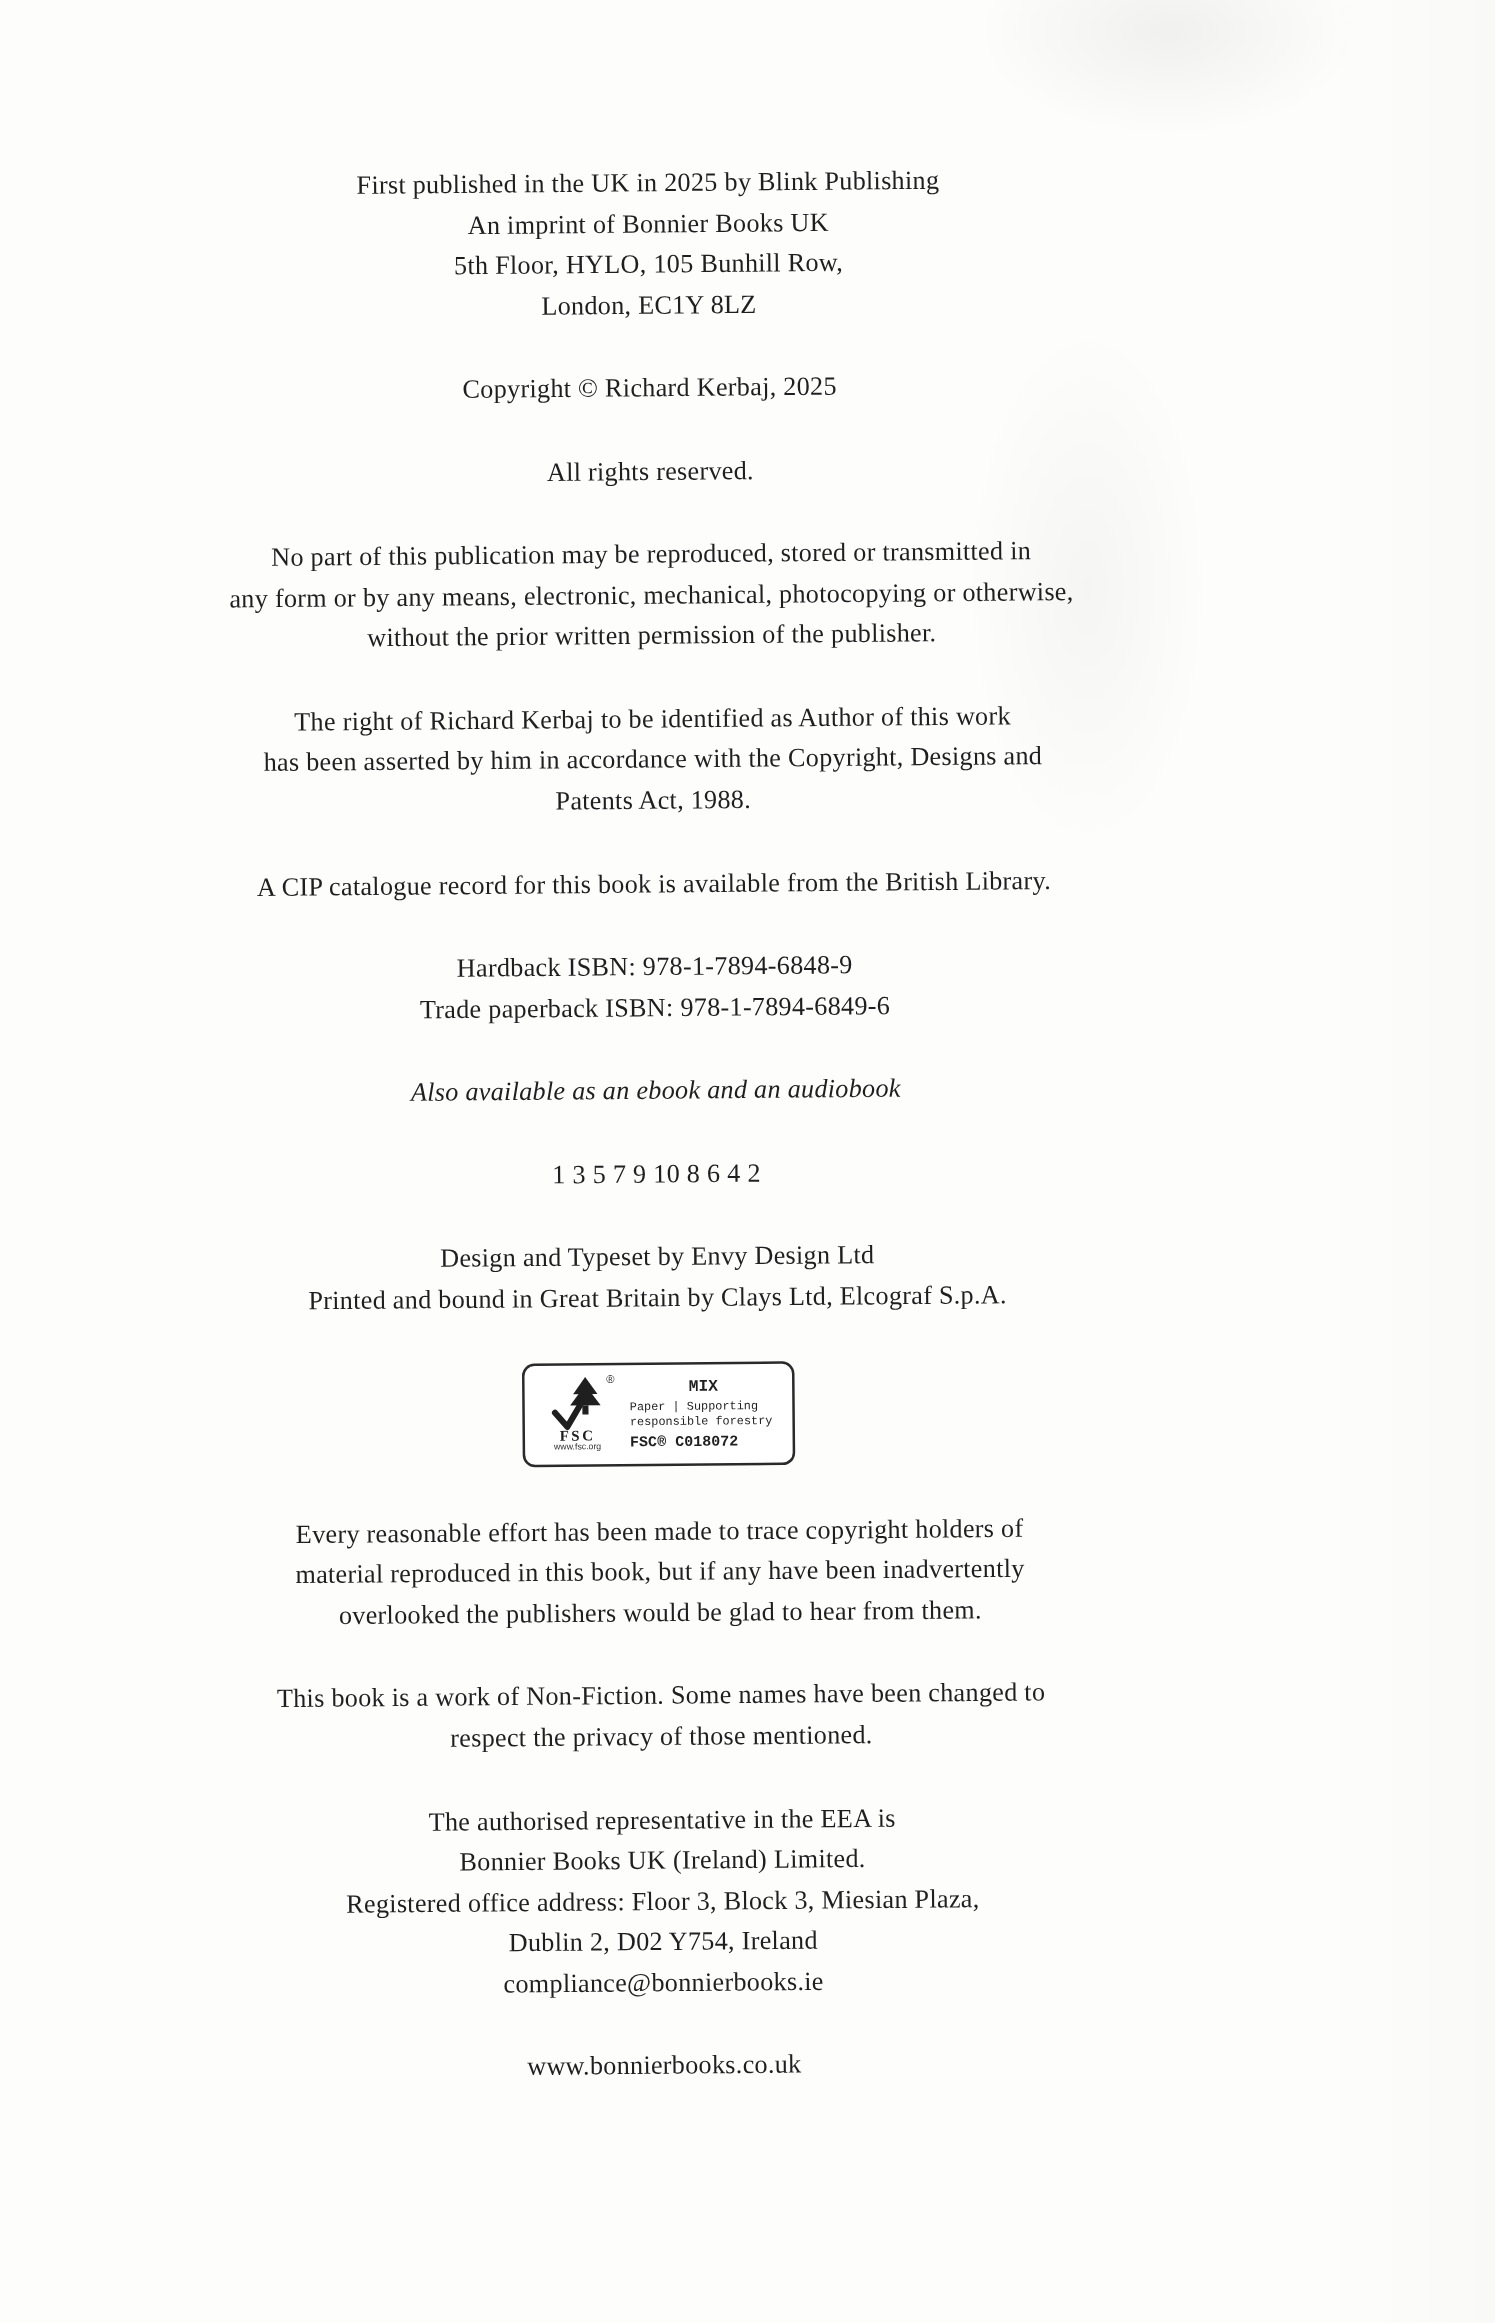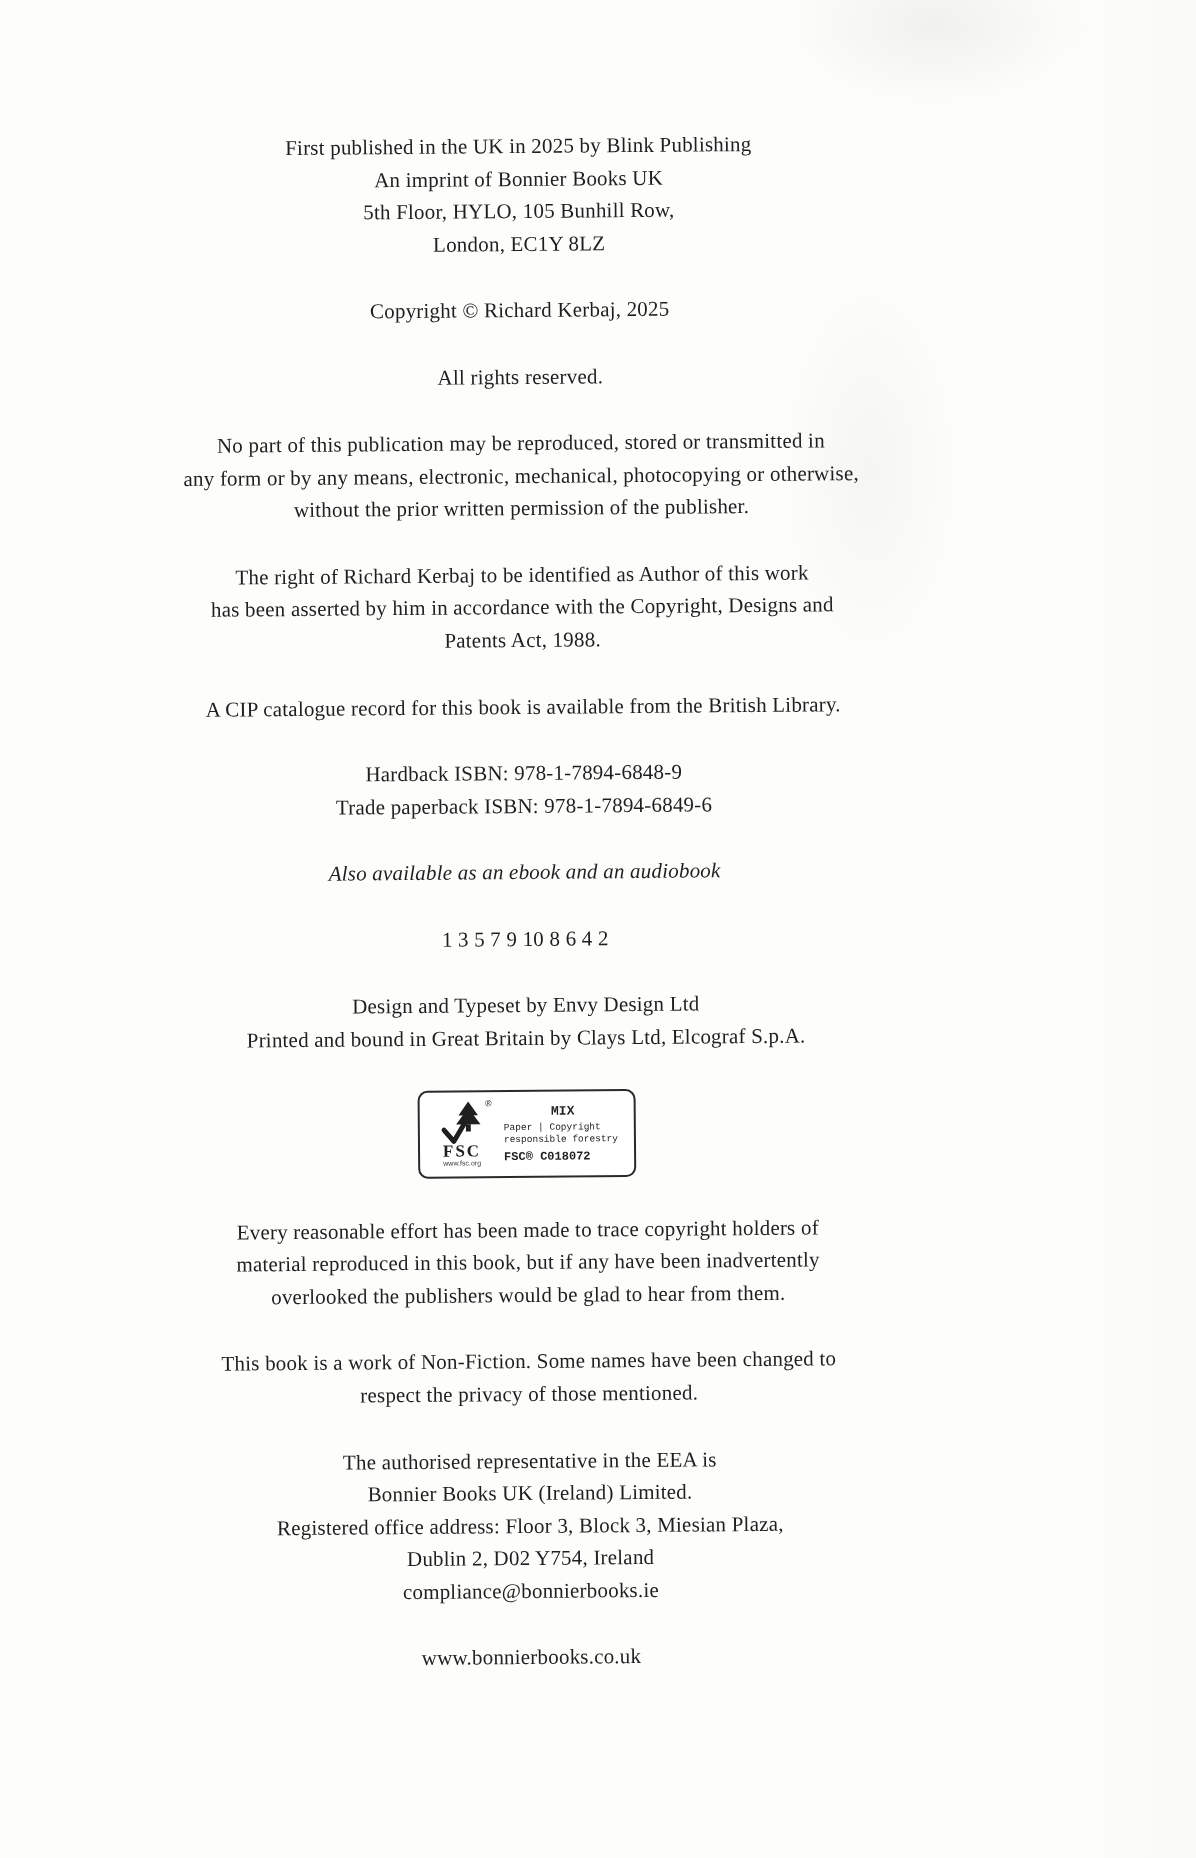--- a/index.html
+++ b/index.html
@@ -66,21 +66,21 @@
   }
   .fsc-left svg { display: block; }
   .fsc-reg {
     position: absolute;
     top: -2px;
     right: 2px;
     font-size: 9px;
     font-family: "Liberation Sans", sans-serif;
   }
   .fsc-acronym {
-    font-size: 17px;
+    font-size: 12px;
     font-weight: bold;
     letter-spacing: 2px;
     line-height: 1;
     margin-top: -4px;
   }
   .fsc-url {
     font-size: 7px;
     font-family: "Liberation Sans", sans-serif;
     color: #333;
     line-height: 1.2;
@@ -149,21 +149,21 @@
           <polygon points="40,9 25,29 55,29" fill="#1f1f1f"></polygon>
           <rect x="37" y="29" width="6" height="9" fill="#1f1f1f"></rect>
           <path d="M10 36 L22 50 L40 20" fill="none" stroke="#1f1f1f" stroke-width="6" stroke-linecap="round" stroke-linejoin="round"></path>
         </svg>
       </span>
       <span class="fsc-acronym">FSC</span>
       <span class="fsc-url">www.fsc.org</span>
     </div>
     <div class="fsc-right">
       <div class="fsc-mix">MIX</div>
-      <div class="fsc-tagline">Paper | Copyright
+      <div class="fsc-tagline">Paper | Supporting
 responsible forestry</div>
       <div class="fsc-code">FSC® C018072</div>
     </div>
   </div>
 
   <p>Every reasonable effort has been made to trace copyright holders of
 material reproduced in this book, but if any have been inadvertently
 overlooked the publishers would be glad to hear from them.</p>
 
   <p>This book is a work of Non-Fiction. Some names have been changed to

